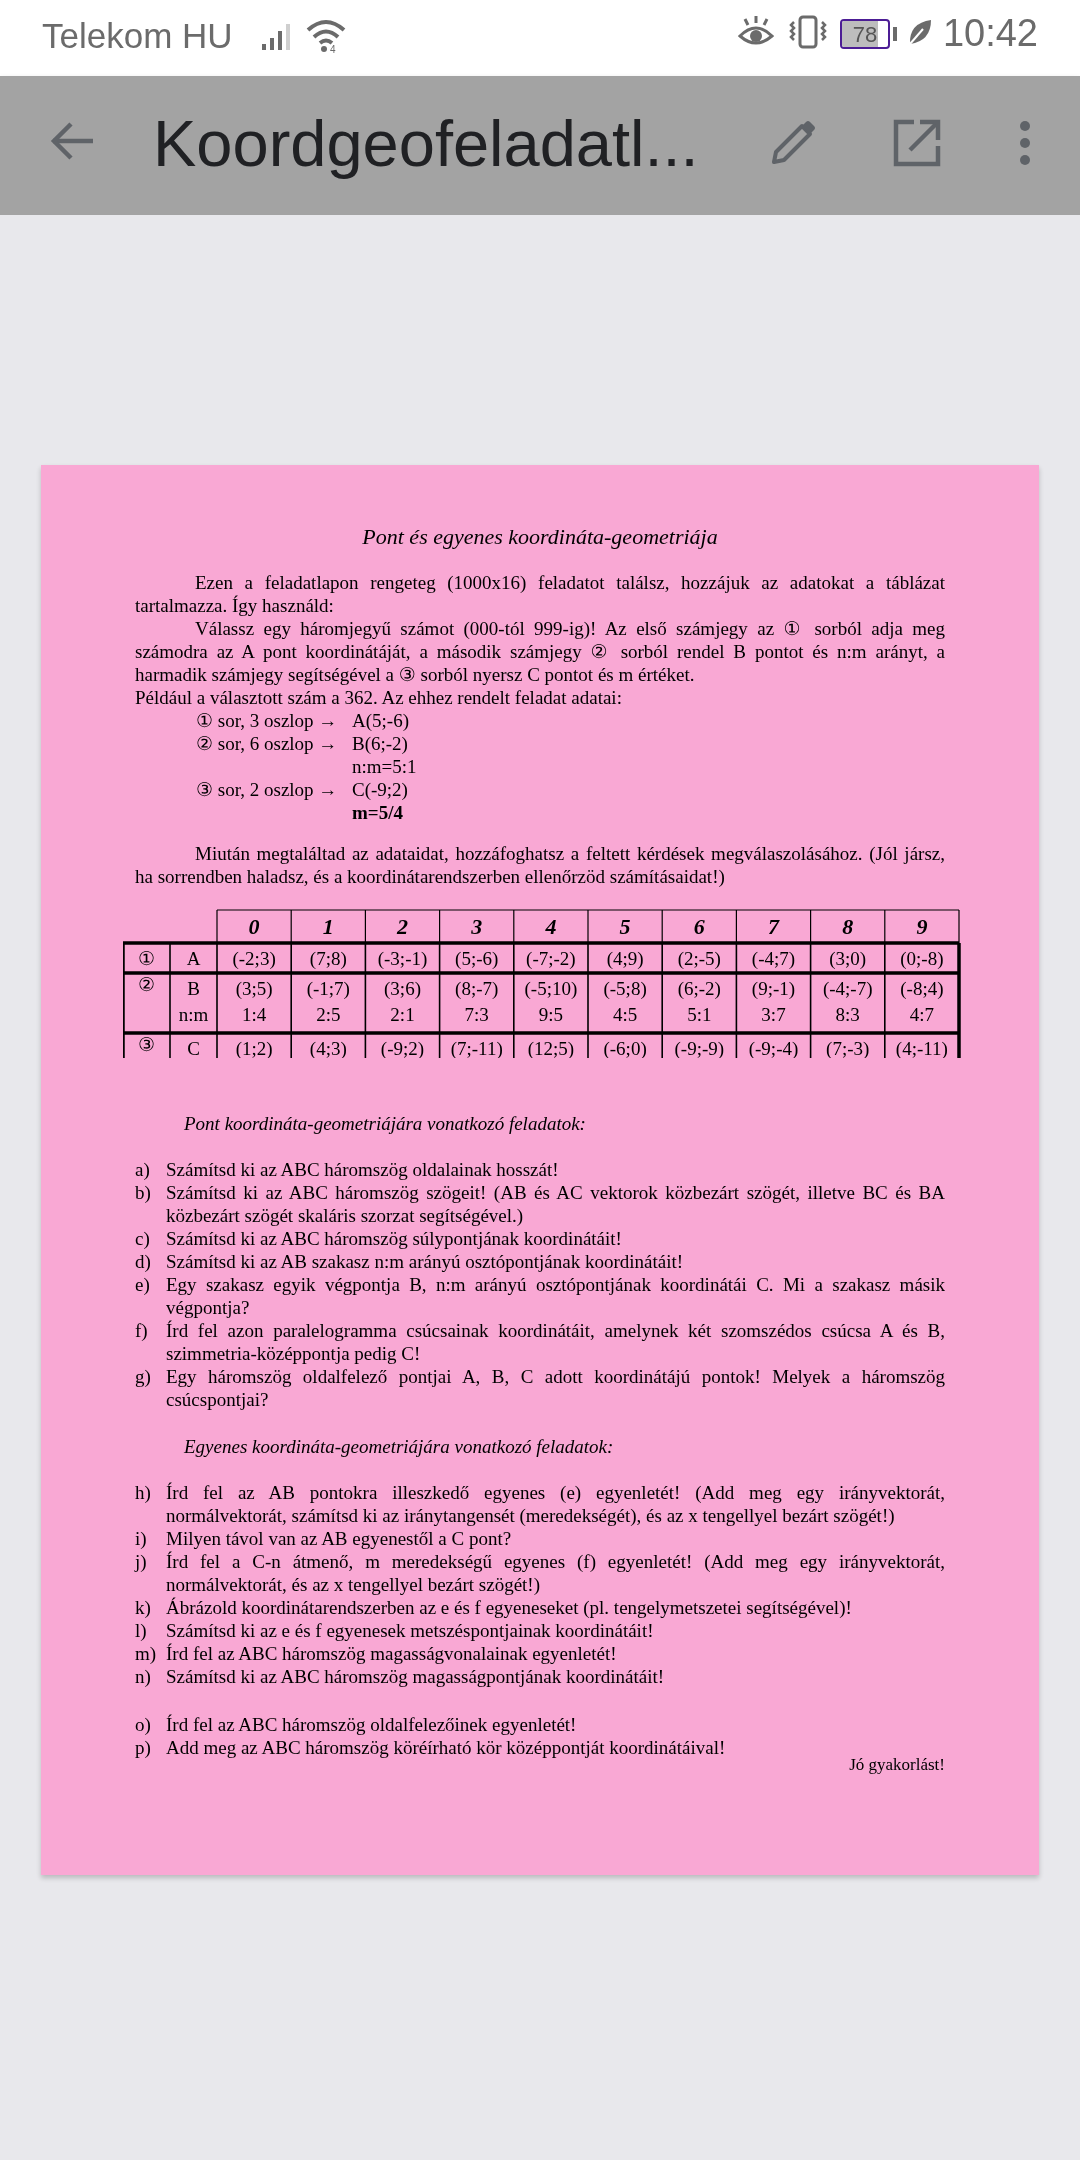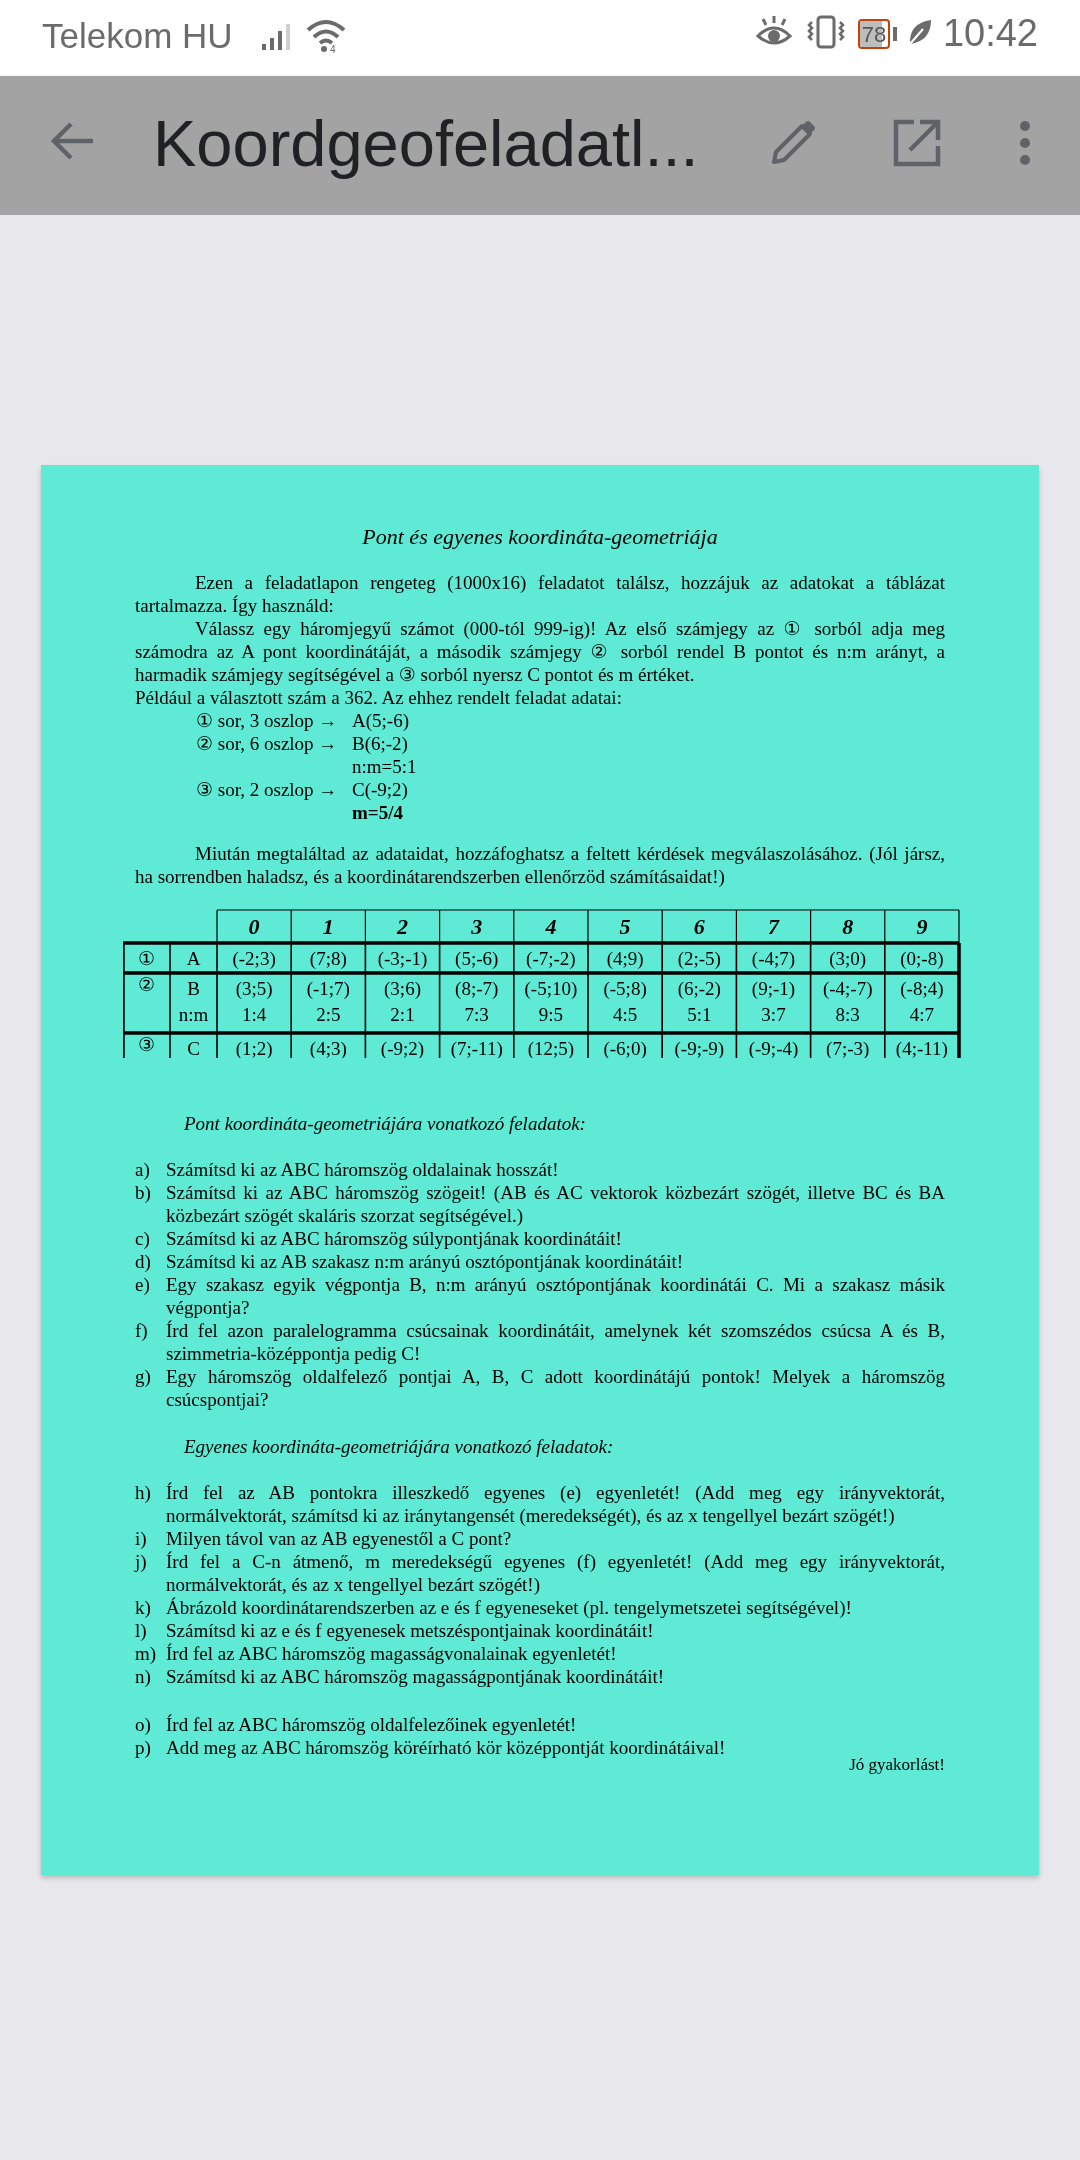--- a/index.html
+++ b/index.html
@@ -4,32 +4,32 @@
 <style>
   * { box-sizing: border-box; margin: 0; padding: 0; }
   html, body { width: 1080px; height: 2160px; overflow: hidden; background: #e8e8ec; font-family: "Liberation Sans", sans-serif; }
   .statusbar { position: absolute; left: 0; top: 0; width: 1080px; height: 76px; background: #fff; display: flex; align-items: center; color: #6b6b6b; }
   .carrier { position: absolute; left: 42px; top: 16px; font-size: 35px; color: #6b6b6b; }
   .sig { position: absolute; left: 260px; top: 22px; }
   .wifi { position: absolute; left: 305px; top: 18px; }
   .sb-right { position: absolute; right: 42px; top: 12px; display: flex; align-items: center; gap: 10px; }
   .clock { font-size: 38px; color: #6b6b6b; }
   .battery { display: flex; align-items: center; }
-  .batt-body { width: 32px; height: 30px; border: 2px solid #c2410c; border-radius: 4px; position: relative; overflow: hidden; text-decoration: underline; }
+  .batt-body { width: 50px; height: 30px; border: 2px solid #4c1d95; border-radius: 4px; position: relative; overflow: hidden; text-decoration: underline; }
   .batt-fill { position: absolute; left: 0; top: 0; bottom: 0; background: #bdbdbd; }
   .batt-text { position: absolute; left: 0; right: 0; top: 1px; text-align: center; font-size: 22px; color: #555; }
   .batt-tip { width: 4px; height: 14px; background: #6b6b6b; margin-left: 3px; }
   .appbar { position: absolute; left: 0; top: 76px; width: 1080px; height: 139px; background: #a3a3a3; box-shadow: 0 3px 6px rgba(0,0,0,0.18); }
   .back-btn { position: absolute; left: 42px; top: 37px; width: 60px; height: 60px; display: flex; align-items: center; justify-content: center; }
   .title { position: absolute; left: 153px; top: 30px; font-size: 65px; color: #202124; white-space: nowrap; }
   .edit-btn { position: absolute; left: 760px; top: 36px; width: 66px; height: 66px; display: flex; align-items: center; justify-content: center; }
   .open-btn { position: absolute; left: 884px; top: 36px; width: 66px; height: 66px; display: flex; align-items: center; justify-content: center; }
   .more-btn { position: absolute; left: 1000px; top: 36px; width: 50px; height: 66px; display: flex; align-items: center; justify-content: center; }
   .viewer { position: absolute; left: 0; top: 215px; width: 1080px; height: 1945px; background: #e8e8ec; }
-  .page { position: absolute; left: 41px; top: 465px; width: 998px; height: 1410px; background: #5eead4; box-shadow: 0 3px 5px rgba(0,0,0,0.2); font-family: "Liberation Serif", serif; color: #000; font-size: 19px; line-height: 23px; }
+  .page { position: absolute; left: 41px; top: 465px; width: 998px; height: 1410px; background: #f9a8d4; box-shadow: 0 3px 5px rgba(0,0,0,0.2); font-family: "Liberation Serif", serif; color: #000; font-size: 19px; line-height: 23px; }
   .doc-title { position: absolute; left: 0; right: 0; top: 60px; text-align: center; font-style: italic; font-size: 22px; }
   .body-text { position: absolute; left: 94px; width: 810px; text-align: justify; }
   .indent { text-indent: 60px; }
   .example { position: absolute; left: 155px; }
   .ex-line { height: 23px; white-space: nowrap; }
   .ex-val { position: absolute; left: 156px; }
   .tasks { position: absolute; left: 94px; width: 810px; }
   .sec-title { position: absolute; left: 125px; font-style: italic; margin-left: 18px; }
   .task { display: flex; text-align: justify; }
   .task .lbl { width: 31px; flex-shrink: 0; }

